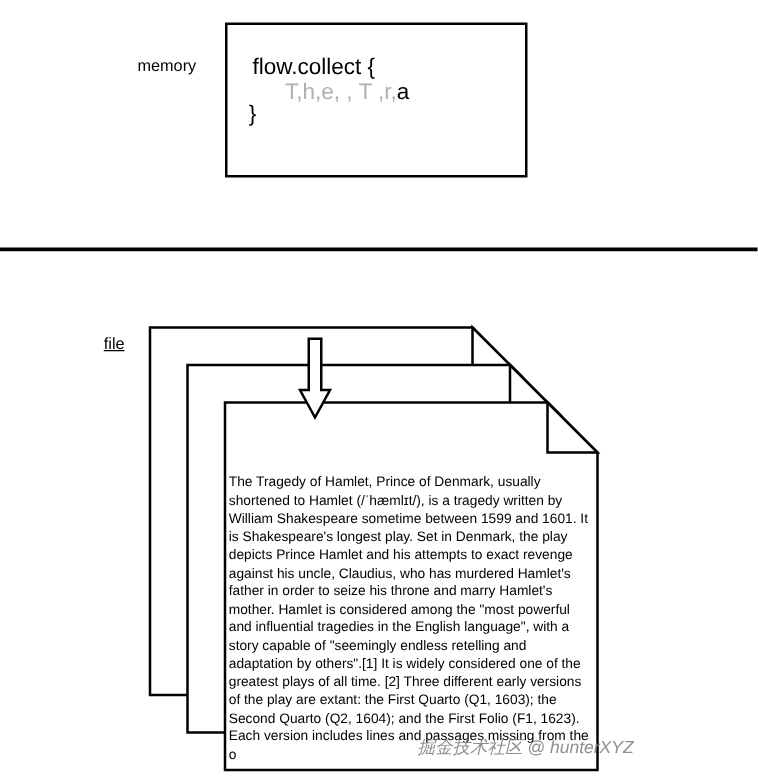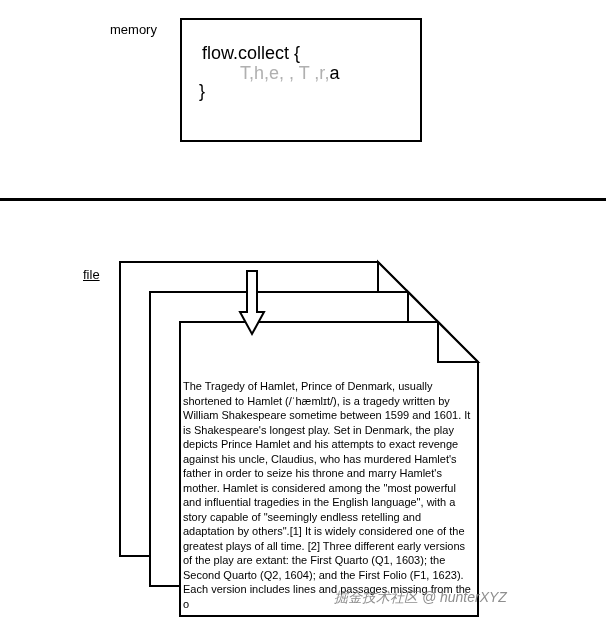--- a/index.html
+++ b/index.html
@@ -9,40 +9,40 @@
     position: relative;
     background: #ffffff;
     font-family: "Liberation Sans", sans-serif;
     overflow: hidden;
   }
   .label {
     position: absolute;
     font-size: 13px;
     color: #000;
   }
-  #memory-label { left: 110px; top: 22px; text-align: right; }
+  #memory-label { left: 110px; top: 45px; text-align: right; }
   #file-label   { left: 83px;  top: 267px; text-decoration: underline; }
 
   #memory-box {
     position: absolute;
     left: 180px; top: 18px;
     width: 242px; height: 124px;
     box-sizing: border-box;
     border: 2px solid #000;
     background: #fff;
   }
   .code {
     position: absolute;
     font-size: 18px;
     line-height: 16px;
     color: #000;
     white-space: pre;
   }
   #code-line1 { left: 20px; top: 25px; }
-  #code-line2 { left: 58px; top: 45px; }
+  #code-line2 { left: 46px; top: 45px; }
   #code-line3 { left: 17px; top: 63px; }
   .gray-emitted { color: #b0b0b0; }
 
   #divider {
     position: absolute;
     left: 0; top: 198px;
     width: 606px; height: 3px;
     background: #000;
   }
 

